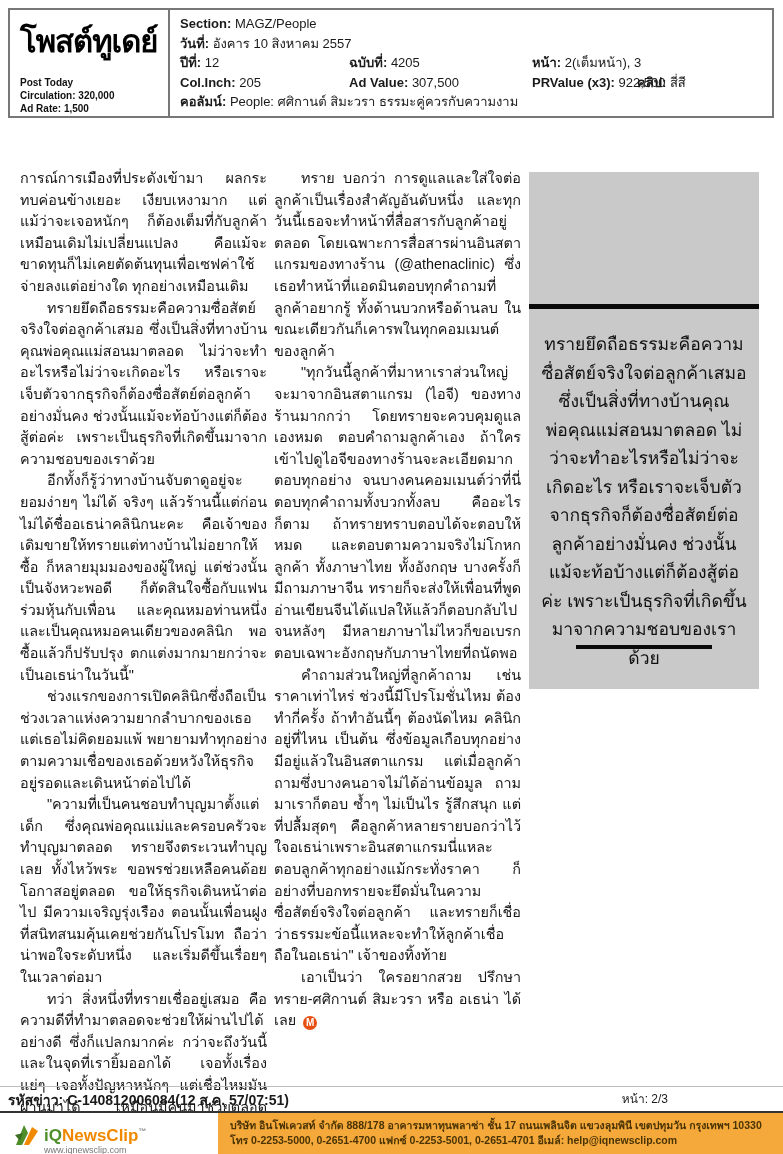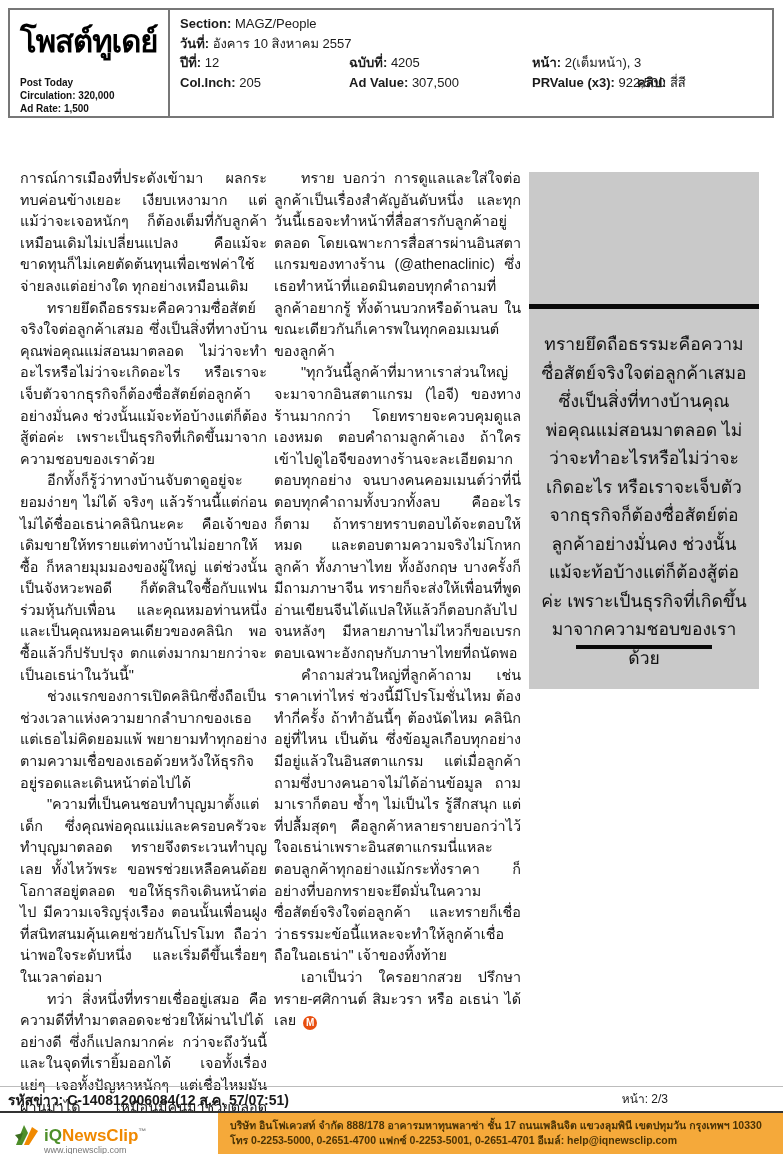--- a/index.html
+++ b/index.html
@@ -85,20 +85,23 @@
         <span class="cell-abs c0"><b>ปีที่:</b> <span>12</span></span>
         <span class="cell-abs c1"><b>ฉบับที่:</b> <span>4205</span></span>
         <span class="cell-abs c2"><b>หน้า:</b> <span>2(เต็มหน้า), 3</span></span>
       </div>
       <div class="meta-row">
         <span class="cell-abs c0"><b>Col.Inch:</b> <span>205</span></span>
         <span class="cell-abs c1"><b>Ad Value:</b> <span>307,500</span></span>
         <span class="cell-abs c2"><b>PRValue (x3):</b> <span>922,500</span></span>
         <span class="cell-abs c3"><b>คลิป:</b> <span>สี่สี</span></span>
       </div>
+      <div class="meta-row">
+        <span class="cell-abs c0"><b>คอลัมน์:</b> <span>People: ศศิกานต์ สิมะวรา ธรรมะคู่ควรกับความงาม</span></span>
+      </div>
     </div>
   </div>
 
   <div class="col col1">
     <div class="para no-indent">การณ์การเมืองที่ประดังเข้ามา ผลกระทบค่อนข้างเยอะ เงียบเหงามาก แต่แม้ว่าจะเจอหนักๆ ก็ต้องเต็มที่กับลูกค้าเหมือนเดิมไม่เปลี่ยนแปลง คือแม้จะขาดทุนก็ไม่เคยตัดต้นทุนเพื่อเซฟค่าใช้จ่ายลงแต่อย่างใด ทุกอย่างเหมือนเดิม</div>
     <div class="para">ทรายยึดถือธรรมะคือความซื่อสัตย์จริงใจต่อลูกค้าเสมอ ซึ่งเป็นสิ่งที่ทางบ้านคุณพ่อคุณแม่สอนมาตลอด ไม่ว่าจะทำอะไรหรือไม่ว่าจะเกิดอะไร หรือเราจะเจ็บตัวจากธุรกิจก็ต้องซื่อสัตย์ต่อลูกค้าอย่างมั่นคง ช่วงนั้นแม้จะท้อบ้างแต่ก็ต้องสู้ต่อค่ะ เพราะเป็นธุรกิจที่เกิดขึ้นมาจากความชอบของเราด้วย</div>
     <div class="para">อีกทั้งก็รู้ว่าทางบ้านจับตาดูอยู่จะยอมง่ายๆ ไม่ได้ จริงๆ แล้วร้านนี้แต่ก่อนไม่ได้ชื่ออเธน่าคลินิกนะคะ คือเจ้าของเดิมขายให้ทรายแต่ทางบ้านไม่อยากให้ซื้อ ก็หลายมุมมองของผู้ใหญ่ แต่ช่วงนั้นเป็นจังหวะพอดี ก็ตัดสินใจซื้อกับแฟน ร่วมหุ้นกับเพื่อน และคุณหมอท่านหนึ่งและเป็นคุณหมอคนเดียวของคลินิก พอซื้อแล้วก็ปรับปรุง ตกแต่งมากมายกว่าจะเป็นอเธน่าในวันนี้"</div>
     <div class="para">ช่วงแรกของการเปิดคลินิกซึ่งถือเป็นช่วงเวลาแห่งความยากลำบากของเธอ แต่เธอไม่คิดยอมแพ้ พยายามทำทุกอย่างตามความเชื่อของเธอด้วยหวังให้ธุรกิจอยู่รอดและเดินหน้าต่อไปได้</div>
     <div class="para">"ความที่เป็นคนชอบทำบุญมาตั้งแต่เด็ก ซึ่งคุณพ่อคุณแม่และครอบครัวจะทำบุญมาตลอด ทรายจึงตระเวนทำบุญเลย ทั้งไหว้พระ ขอพรช่วยเหลือคนด้อยโอกาสอยู่ตลอด ขอให้ธุรกิจเดินหน้าต่อไป มีความเจริญรุ่งเรือง ตอนนั้นเพื่อนฝูงที่สนิทสนมคุ้นเคยช่วยกันโปรโมท ถือว่าน่าพอใจระดับหนึ่ง และเริ่มดีขึ้นเรื่อยๆ ในเวลาต่อมา</div>
     <div class="para">ทว่า สิ่งหนึ่งที่ทรายเชื่ออยู่เสมอ คือความดีที่ทำมาตลอดจะช่วยให้ผ่านไปได้อย่างดี ซึ่งก็แปลกมากค่ะ กว่าจะถึงวันนี้และในจุดที่เรายิ้มออกได้ เจอทั้งเรื่องแย่ๆ เจอทั้งปัญหาหนักๆ แต่เชื่อไหมมันผ่านมาได้ เหมือนมีคนมาช่วยตลอด ตอนนี้ดีขึ้นเยอะ ลูกค้าเริ่มรู้จักและให้การยอมรับกว้างขวาง โดยทรายจะดูแลลูกค้าเอง เข้าร้านทุกวัน ใส่ใจลูกค้าตลอดไม่ได้หยุดเลย ใครจะบอกว่าการเป็นเจ้าของกิจการจะสบายไม่จริง ยิ่งในช่วงแรกๆ ปล่อยไม่ได้เลย"</div>

